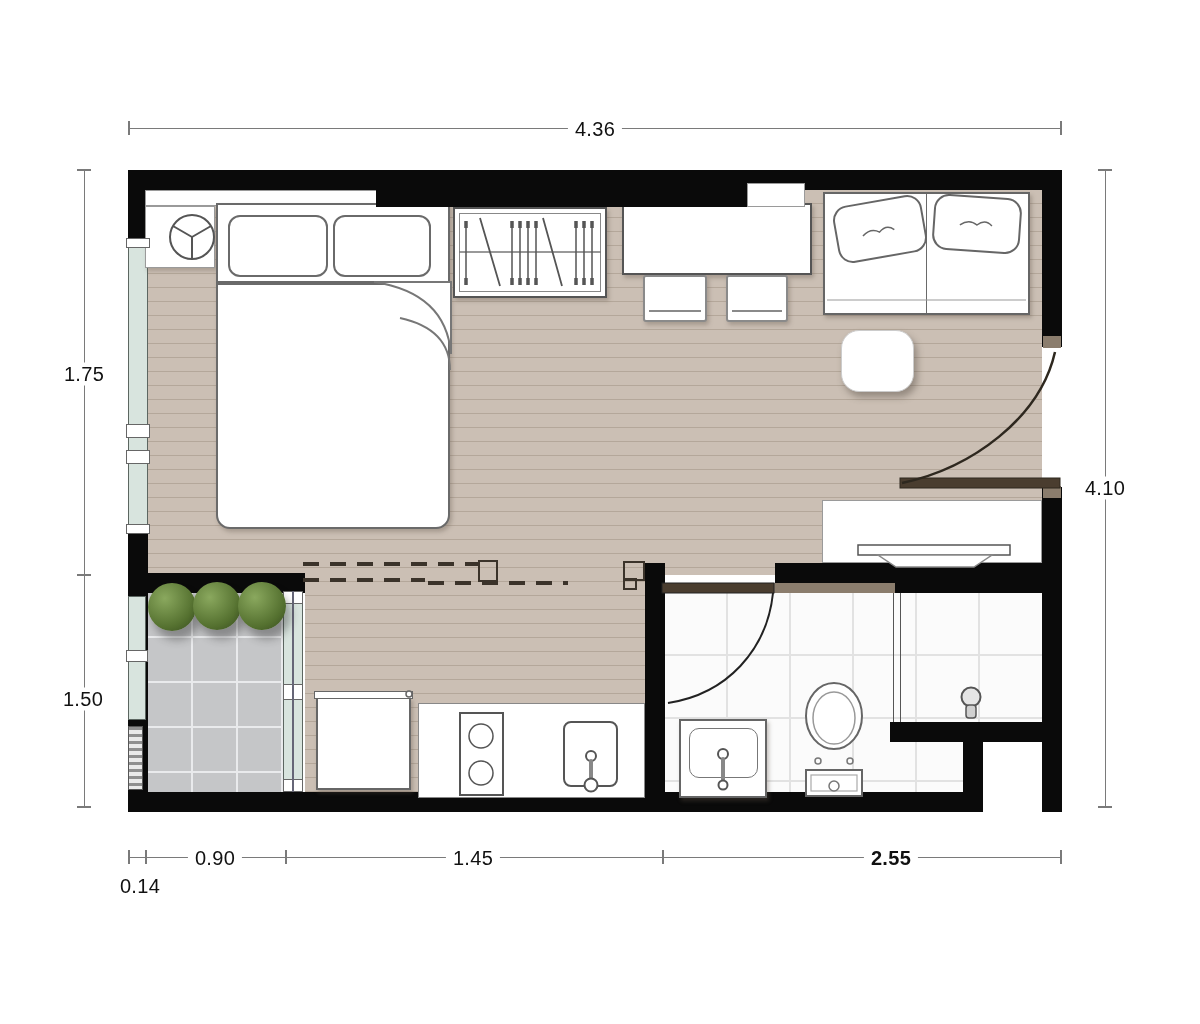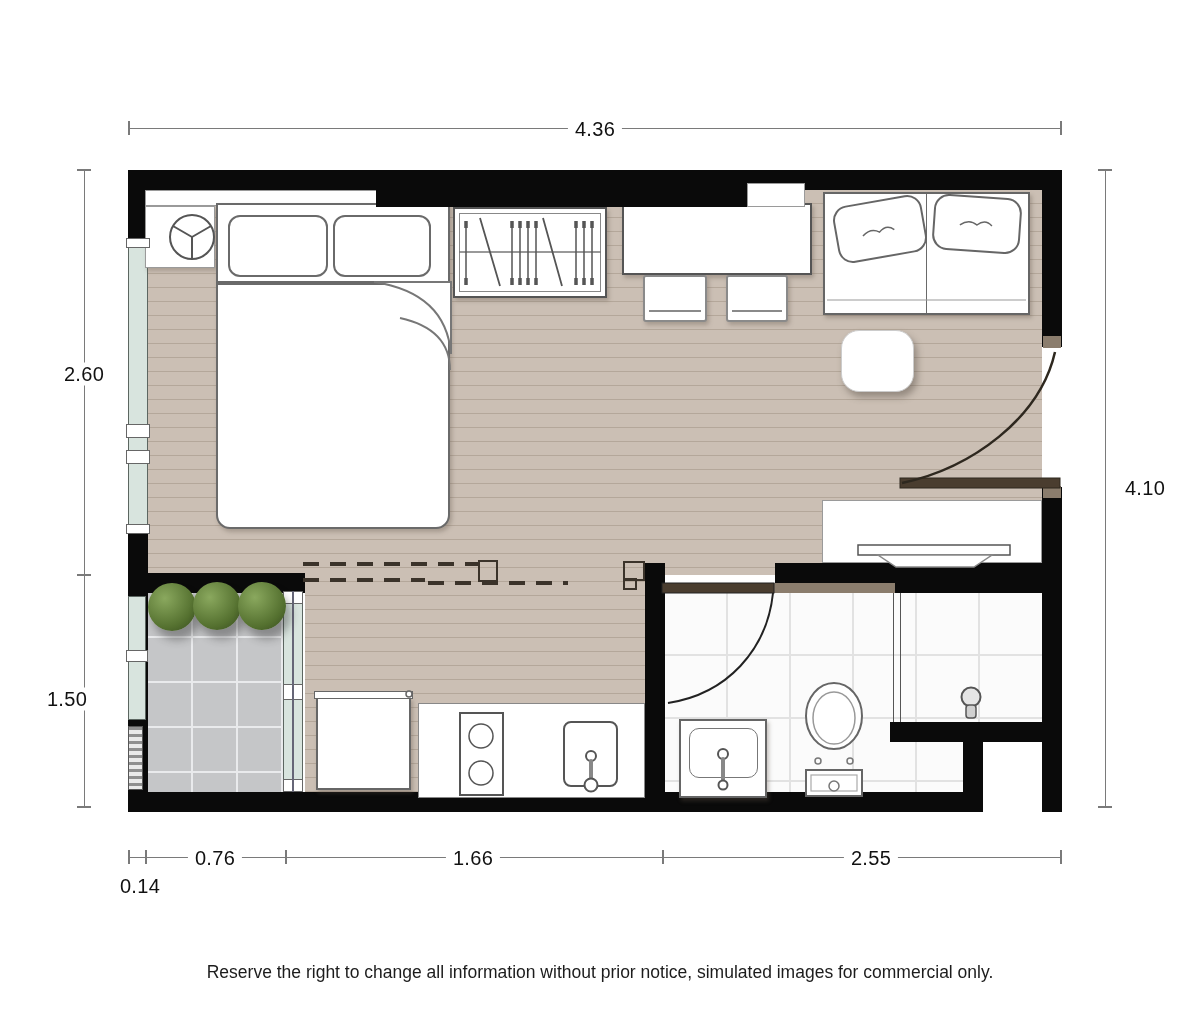--- a/index.html
+++ b/index.html
@@ -212,33 +212,32 @@
 
   <div class="a lh" style="left:128px;top:128px;width:934px;height:0;"></div>
   <div class="a tkv" style="left:128px;top:121px;"></div>
   <div class="a tkv" style="left:1060px;top:121px;"></div>
   <span class="dlab" style="left:595px;top:129px;">4.36</span>
 
   <div class="a lv" style="left:84px;top:170px;width:0;height:638px;"></div>
   <div class="a tkh" style="left:77px;top:169px;"></div>
   <div class="a tkh" style="left:77px;top:574px;"></div>
   <div class="a tkh" style="left:77px;top:806px;"></div>
-  <span class="dlab" style="left:84px;top:374px;">2.60</span>
-  <span class="dlab" style="left:67px;top:699px;">1.50</span>
+  <span class="dlab" style="left:84px;top:374px;">1.75</span>
+  <span class="dlab" style="left:83px;top:699px;">1.50</span>
 
   <div class="a lv" style="left:1105px;top:170px;width:0;height:638px;"></div>
   <div class="a tkh" style="left:1098px;top:169px;"></div>
   <div class="a tkh" style="left:1098px;top:806px;"></div>
-  <span class="dlab" style="left:1105px;top:488px;margin-left:40px;">4.10</span>
+  <span class="dlab" style="left:1105px;top:488px;">4.10</span>
 
   <div class="a lh" style="left:128px;top:857px;width:934px;height:0;"></div>
   <div class="a tkv" style="left:128px;top:850px;"></div>
   <div class="a tkv" style="left:145px;top:850px;"></div>
   <div class="a tkv" style="left:285px;top:850px;"></div>
   <div class="a tkv" style="left:662px;top:850px;"></div>
   <div class="a tkv" style="left:1060px;top:850px;"></div>
-  <span class="dlab" style="left:215px;top:858px;">0.76</span>
-  <span class="dlab" style="left:473px;top:858px;">1.66</span>
-  <span class="dlab" style="left:871px;top:858px;">2.55</span>
+  <span class="dlab" style="left:215px;top:858px;">0.90</span>
+  <span class="dlab" style="left:473px;top:858px;">1.45</span>
+  <span class="dlab" style="left:891px;top:858px;font-weight:bold;">2.55</span>
   <span class="dlab" style="left:140px;top:886px;background:transparent;">0.14</span>
 
-  <div id="disclaimer">Reserve the right to change all information without prior notice, simulated images for commercial only.</div>
 </div>
 
 </body></html>

